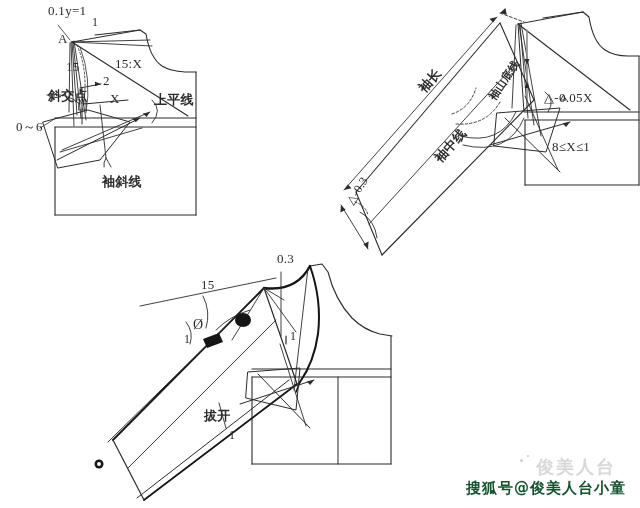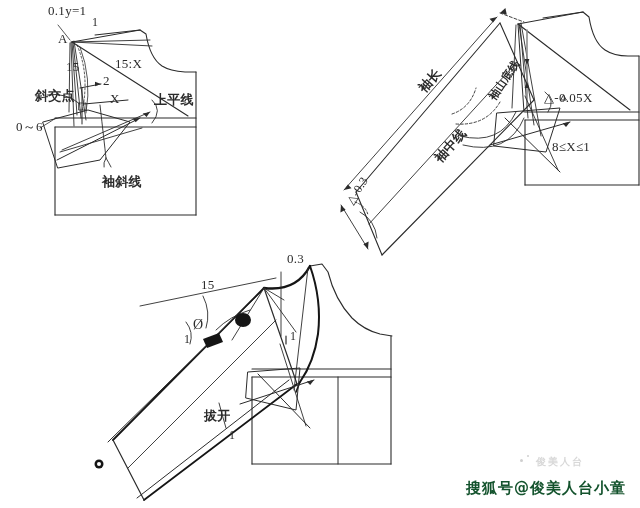--- a/index.html
+++ b/index.html
@@ -259,54 +259,54 @@
   <div class="lbl num" style="left:92px;top:16px;font-size:12px;">1</div>
 
   <div class="lbl num" style="left:115px;top:57px;font-size:13px;">15:X</div>
 
   <div class="lbl num" style="left:66px;top:60px;font-size:13px;">15</div>
 
   <div class="lbl num" style="left:103px;top:74px;font-size:13px;">2</div>
 
   <div class="lbl num" style="left:110px;top:92px;font-size:13px;">X</div>
 
-  <div class="lbl cn" style="left:35px;top:89px;font-size:13px;">斜交点</div>
+  <div class="lbl cn" style="left:48px;top:89px;font-size:13px;">斜交点</div>
 
   <div class="lbl cn" style="left:154px;top:93px;font-size:13px;">上平线</div>
 
   <div class="lbl num" style="left:16px;top:120px;font-size:13px;">0～6</div>
 
   <div class="lbl cn" style="left:102px;top:168px;font-size:13px;margin-top:7px;">袖斜线</div>
 
   <div class="lbl cn" style="left:416px;top:86px;font-size:13px;transform:rotate(-48deg);transform-origin:left top;">袖长</div>
 
   <div class="lbl cn" style="left:432px;top:156px;font-size:13px;transform:rotate(-48deg);transform-origin:left top;">袖中线</div>
 
   <div class="lbl cn" style="left:487px;top:96px;font-size:11px;transform:rotate(-56deg);transform-origin:left top;">袖山底线</div>
 
   <div class="lbl num" style="left:544px;top:91px;font-size:13px;">△-0.05X</div>
 
   <div class="lbl num" style="left:552px;top:140px;font-size:13px;">8≤X≤1</div>
 
   <div class="lbl num" style="left:344px;top:200px;font-size:12px;transform:rotate(-58deg);transform-origin:left top;">△-0.3</div>
 
-  <div class="lbl num" style="left:287px;top:252px;font-size:13px;text-align:center;">0.3</div>
+  <div class="lbl num" style="left:277px;top:252px;font-size:13px;text-align:center;">0.3</div>
 
   <div class="lbl num" style="left:201px;top:278px;font-size:13px;">15</div>
 
   <div class="lbl num" style="left:193px;top:318px;font-size:14px;">Ø</div>
 
   <div class="lbl num" style="left:184px;top:333px;font-size:12px;">1</div>
 
   <div class="lbl num" style="left:290px;top:330px;font-size:12px;">1</div>
 
   <div class="lbl num" style="left:229px;top:429px;font-size:12px;">1</div>
 
   <div class="lbl cn" style="left:204px;top:409px;font-size:13px;">拔开</div>
 
-  <div class="wm-ghost" style="left:536px;top:455px;font-size:10px;letter-spacing:2px;">俊美人台</div>
+  <div class="wm-ghost" style="left:536px;top:455px;font-size:18px;letter-spacing:2px;">俊美人台</div>
 
   <div class="wm-dot" style="left:520px;top:459px;width:3px;height:3px;background:#cfcfcf;"></div>
   <div class="wm-dot" style="left:527px;top:455px;width:2px;height:2px;background:#cfcfcf;"></div>
 
   <div class="wm" style="left:466px;top:479px;font-size:15px;letter-spacing:1px;">搜狐号@俊美人台小童</div>
 
 </div>
 
 </body></html>

